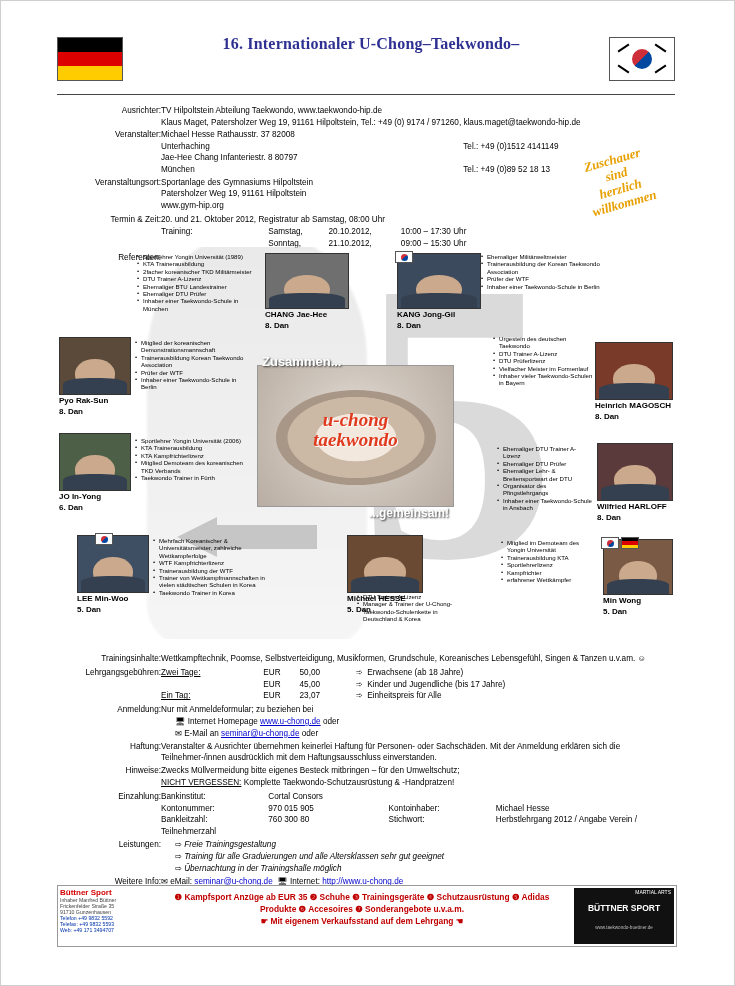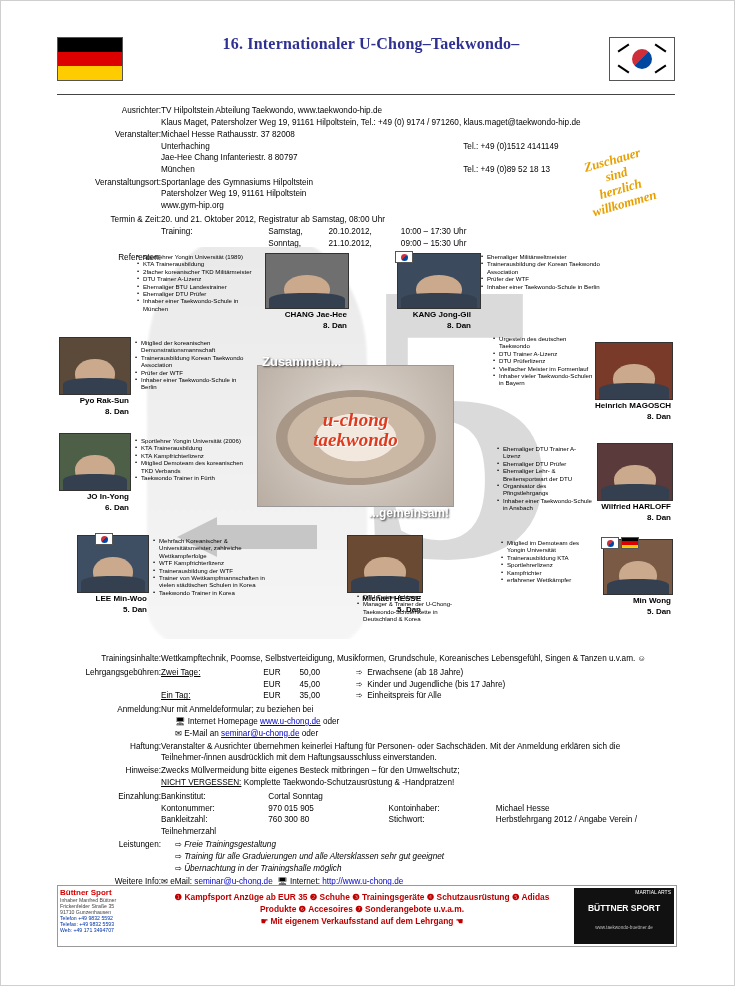--- a/index.html
+++ b/index.html
@@ -92,21 +92,21 @@
     font-family:"Liberation Sans",sans-serif;text-shadow:1px 1px 2px #333;}
   .gem{position:absolute;right:4px;bottom:-14px;color:#fff;font-size:12px;font-weight:bold;
     text-shadow:1px 1px 2px #333;}
   
   .person{position:absolute;}
   .ph{border:1px solid #333;background:#6f6f6f;position:relative;overflow:hidden;}
   .ph .face{position:absolute;left:50%;top:38%;width:56%;height:52%;margin-left:-28%;
     border-radius:50% 50% 45% 45%;background:#caa98c;}
   .ph .body{position:absolute;left:50%;bottom:0;width:92%;height:28%;margin-left:-46%;
     border-radius:40% 40% 0 0;background:#34404f;}
-  .pname{font-size:8px;font-weight:bold;text-align:right;line-height:9.5px;margin-top:1px;}
+  .pname{font-size:8px;font-weight:bold;text-align:left;line-height:9.5px;margin-top:1px;}
   .bul{font-size:6.1px;line-height:7.4px;}
   .bul div{position:relative;padding-left:6px;}
   .bul div:before{content:"•";position:absolute;left:0;top:-1px;}
   .minflag{position:absolute;width:18px;height:12px;border:1px solid #555;box-sizing:border-box;}
   .f-de{background:linear-gradient(to bottom,#000 0 33.33%, #d00 33.33% 66.66%, #fc0 66.66% 100%);}
   .f-kr{background:#fff;}
   .f-kr .c{position:absolute;left:50%;top:50%;width:7px;height:7px;margin:-3.5px 0 0 -3.5px;border-radius:50%;
     background:linear-gradient(135deg,#cd2e3a 0 50%, #0047a0 50% 100%);}
   
   .details{position:absolute;left:56px;top:652px;width:620px;font-size:8.2px;line-height:11.8px;}
@@ -408,21 +408,21 @@
         <div>
           <span style="display:inline-block;width:100px"></span>
           <span class="eurw">EUR</span>
           <span class="money">45,00</span>
           <span>➾&nbsp;</span>
           <span>Kinder und Jugendliche (bis 17 Jahre)</span>
         </div>
         <div>
           <span class="u" style="display:inline-block;width:100px">Ein Tag:</span>
           <span class="eurw">EUR</span>
-          <span class="money">35,00</span>
+          <span class="money">23,07</span>
           <span>➾&nbsp;</span>
           <span>Einheitspreis für Alle</span>
         </div>
       </div>
     </div>
 
     <div class="row" style="margin-top:2px">
       <div class="lbl">Anmeldung:</div>
       <div class="val">
         <div>Nur mit Anmeldeformular; zu beziehen bei</div>
@@ -454,21 +454,21 @@
           <span class="u">NICHT VERGESSEN:</span><span> Komplette Taekwondo-Schutzausrüstung &amp; -Handpratzen!</span>
         </div>
       </div>
     </div>
 
     <div class="row" style="margin-top:2px">
       <div class="lbl">Einzahlung:</div>
       <div class="val">
         <div>
           <span class="blk">Bankinstitut:</span>
-          <span>Cortal Sonntag</span>
+          <span>Cortal Consors</span>
         </div>
         <div>
           <span class="blk">Kontonummer:</span>
           <span class="blk2">970 015 905</span>
           <span class="blk">Kontoinhaber:</span>
           <span>Michael  Hesse</span>
         </div>
         <div>
           <span class="blk">Bankleitzahl:</span>
           <span class="blk2">760 300 80</span>

